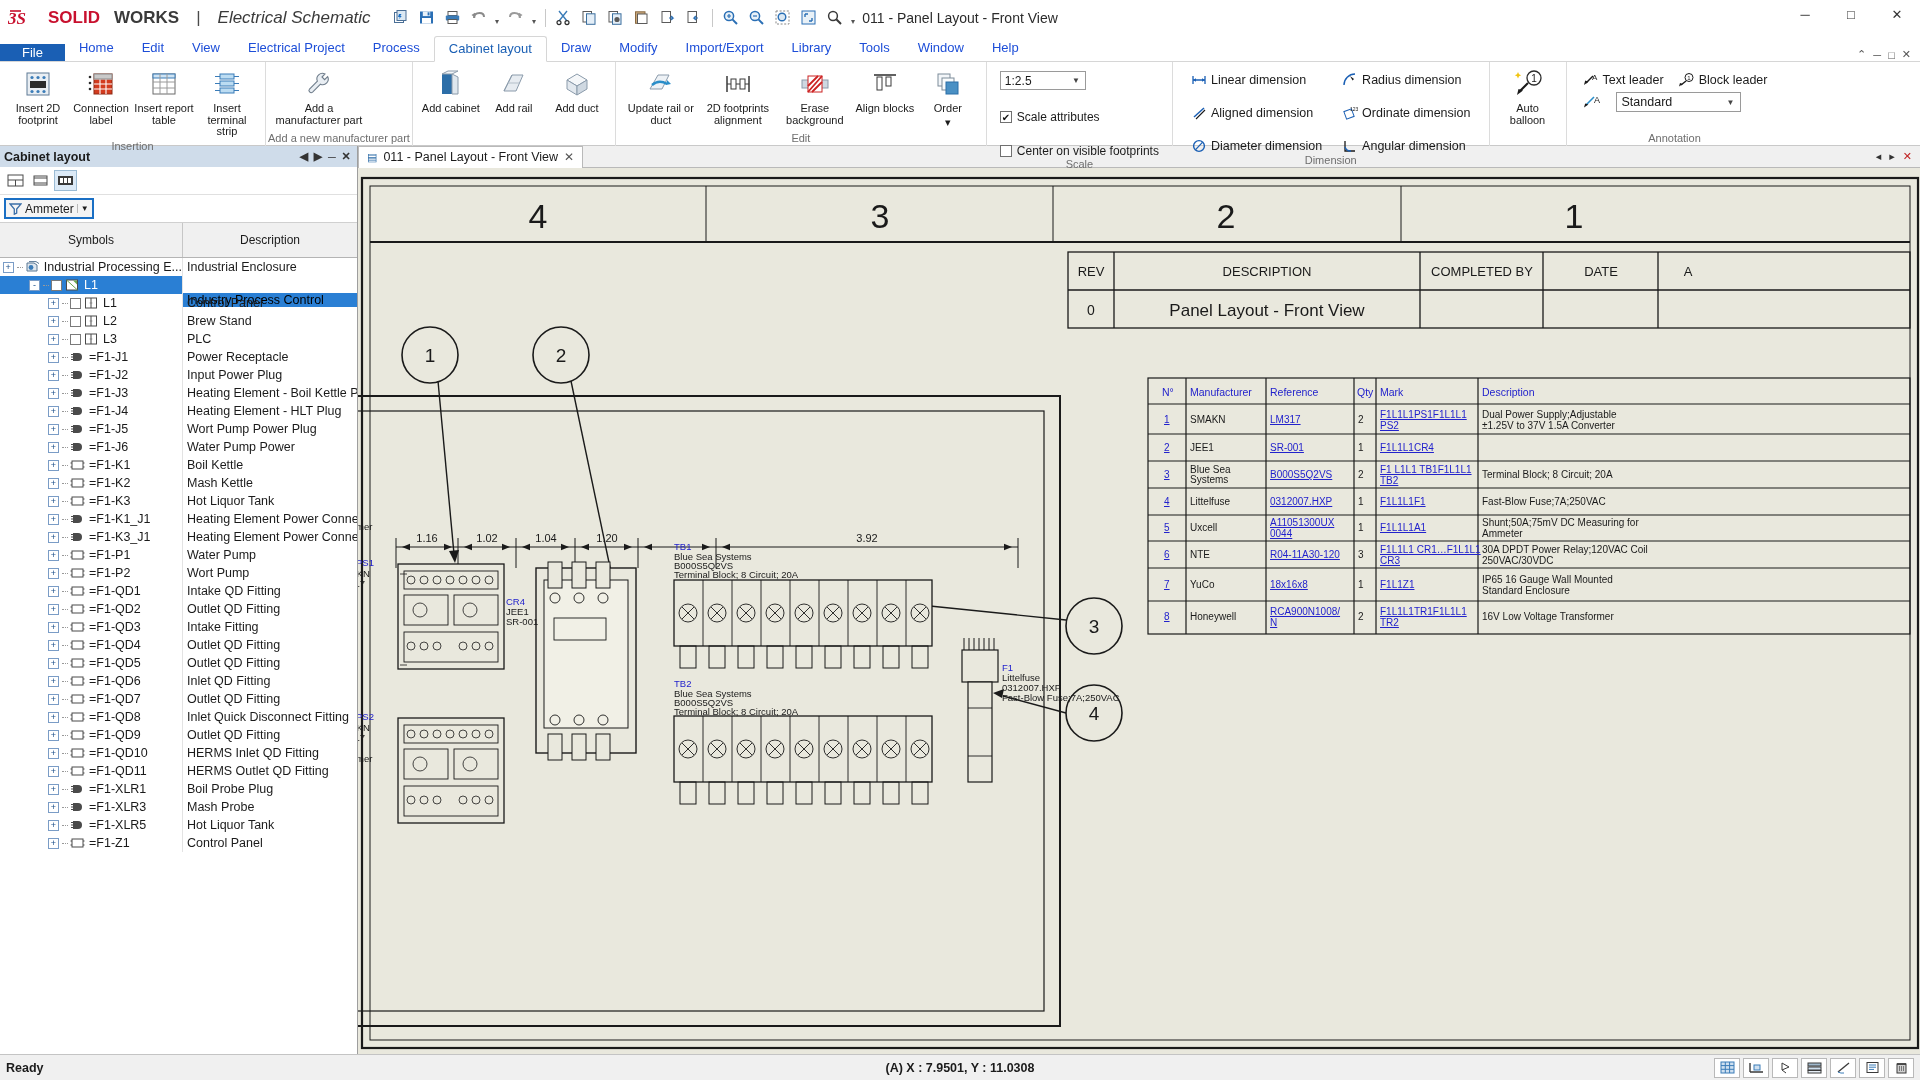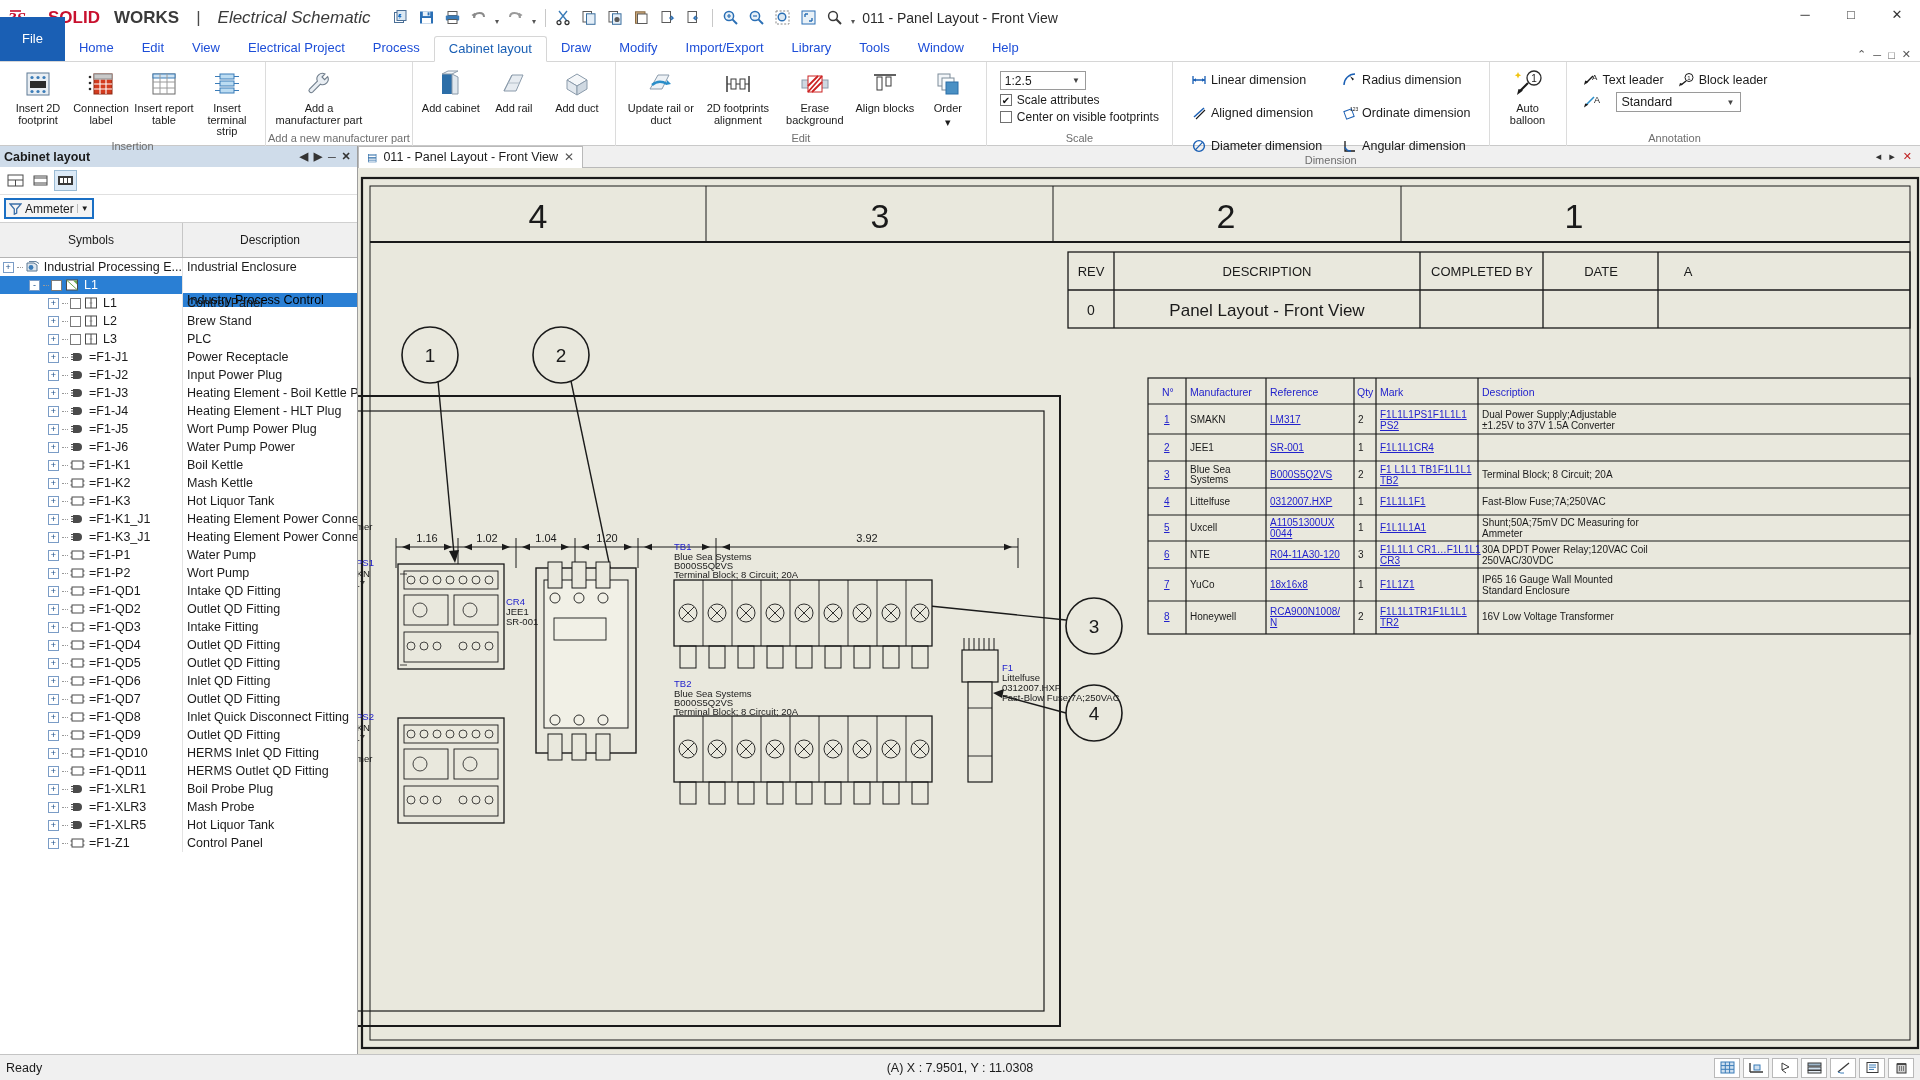--- a/index.html
+++ b/index.html
@@ -46,21 +46,21 @@
 
   
   .tabbar {
     height:26px; background:#ffffff; display:flex; align-items:flex-end;
     border-bottom:1px solid #d6d6d6; position:relative;
   }
   .tab {
     padding:4px 14px 5px 14px; font-size:13px; color:#1d4ed8; cursor:default;
     height:26px; display:flex; align-items:center;
   }
-  .tab.file { background:#1a5fb4; color:#fff; padding:4px 22px 5px 22px; height:44px;}
+  .tab.file { background:#1a5fb4; color:#fff; padding:4px 22px 5px 22px; height:17px;}
   .tab.active {
     background:#fff; color:#1a5fb4; border:1px solid #d6d6d6; border-bottom:1px solid #fff;
     position:relative; top:1px; border-radius:3px 3px 0 0;
   }
   .tabbar-right { margin-left:auto; display:flex; align-items:center; gap:7px; padding-right:9px; color:#555; font-size:11px;}
   .tabbar-right span { cursor:default; }
 
   
   .ribbon {
     height:84px; background:#ffffff; display:flex; border-bottom:1px solid #c9c9c9;
@@ -73,21 +73,21 @@
   .rbtn {
     display:flex; flex-direction:column; align-items:center; width:62px; padding:2px 1px;
     cursor:default; border-radius:2px;
   }
   .rbtn .lbl { font-size:11px; line-height:11.5px; text-align:center; color:#1b1b1b; margin-top:2px;}
   .rbtn .ico { height:34px; display:flex;align-items:center;justify-content:center; }
   .rbtn.wide { width:76px; }
   .rbtn.xwide { width:92px; }
 
   
-  .scalebox { display:flex; flex-direction:column; gap:3px; padding:6px 6px 0 6px;}
+  .scalebox { display:flex; flex-direction:column; gap:20px; padding:6px 6px 0 6px;}
   .selbox {
     width:86px; height:19px; border:1px solid #9a9a9a; background:#fff; font-size:12px;
     display:flex; align-items:center; padding-left:4px; position:relative;
   }
   .selbox .arr { position:absolute; right:5px; font-size:8px; color:#444; }
   .chk { display:flex; align-items:center; gap:5px; font-size:12px; color:#1b1b1b;}
   .chkbox { width:12px;height:12px;border:1px solid #707070;background:#fff; display:flex;align-items:center;justify-content:center;font-size:10px;color:#111;}
 
   .dimgrid { display:grid; grid-template-columns:auto auto; gap:17px 14px; padding:7px 8px 0 8px; }
   .dimitem { display:flex; align-items:center; gap:4px; font-size:12.5px; color:#1b1b1b; cursor:default; padding:1px 3px; border-radius:2px;}
@@ -1570,21 +1570,21 @@
             <text x="644" y="513">Littelfuse</text>
             <text x="644" y="523">0312007.HXP</text>
             <text x="644" y="533">Fast-Blow Fuse;7A;250VAC</text>
           </g>
 
         </svg>
       </div>
     </div>
   </div>
 
-  <div class="statusbar" style="position:relative;">
+  <div class="statusbar" style="position:relative;font-weight:bold;">
     <div class="status-left">Ready</div>
     <div class="status-coord">(A) X : 7.9501, Y : 11.0308</div>
     <div class="status-right">
       <div class="sbtn">
         <svg width="15" height="13" viewBox="0 0 15 13">
             <rect x="1" y="1" width="13" height="11" fill="#cfe0f0" stroke="#3b7cb8"></rect>
             <path d="M5.3 1 v11 M9.6 1 v11 M1 4.6 h13 M1 8.3 h13" stroke="#3b7cb8"></path>
           </svg>
       </div>
       <div class="sbtn">

